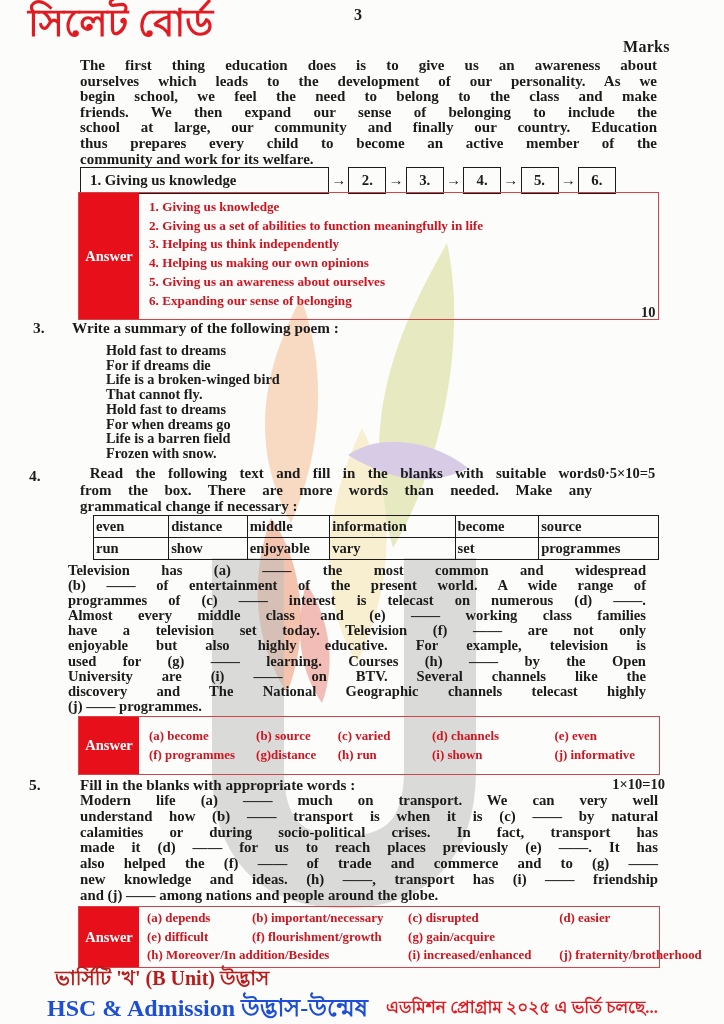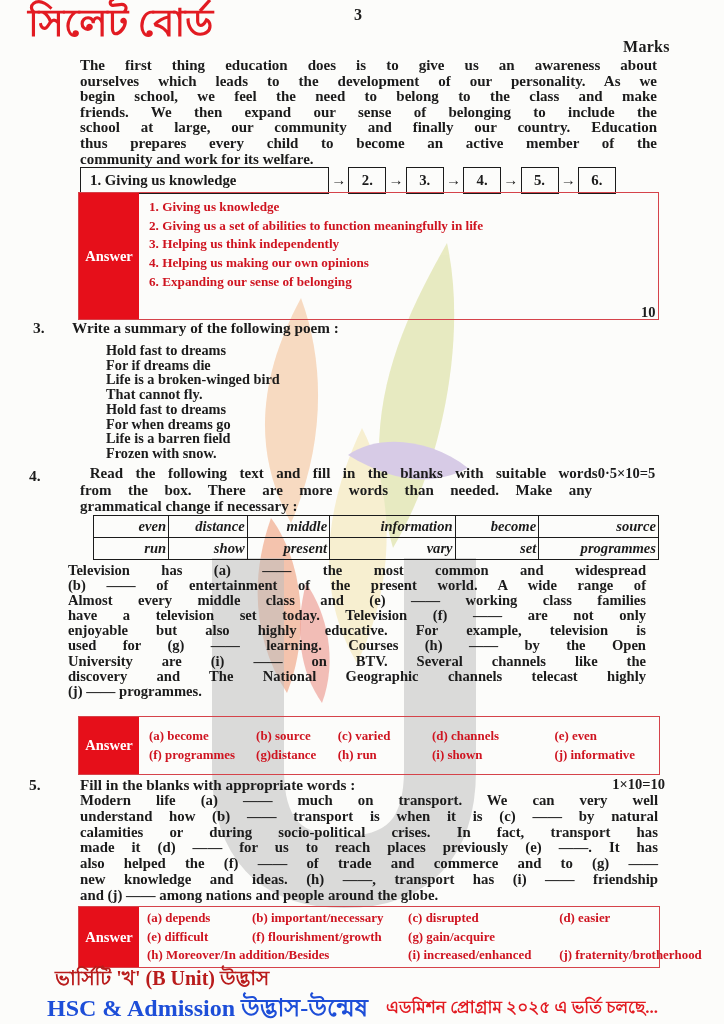--- a/index.html
+++ b/index.html
@@ -37,21 +37,21 @@
   .marks{font-size:14.5px;white-space:nowrap;}
   .marks10{left:641px;top:304px;font-size:14.5px;}
   
   .flow{left:80px;top:166px;width:536px;height:28px;display:flex;align-items:center;justify-content:space-between;font-size:14.8px;}
   .fbox{border:1.6px solid #1b1b1b;height:25px;display:flex;align-items:center;background:transparent;}
   .fbox.first{width:238px;padding-left:9px;}
   .fbox.small{width:36px;justify-content:center;}
   .farrow{font-size:15px;padding:0 1px;}
   
   .wtable{left:93px;top:515px;width:566px;border-collapse:collapse;font-size:14.6px;}
-  .wtable td{border:1.6px solid #1b1b1b;text-align:right;height:21px;padding:0 2px;font-style:italic;}
+  .wtable td{border:1.6px solid #1b1b1b;text-align:left;height:21px;padding:0 2px;}
   .wc1{width:13.3%}.wc2{width:13.9%}.wc3{width:14.6%}.wc4{width:22.2%}.wc5{width:14.8%}.wc6{width:21.2%}
   
   .abox{border:1.6px solid #d5434a;display:flex;background:transparent;}
   .albl{background:#e60f1a;color:#fff;width:60px;flex:0 0 60px;display:flex;align-items:center;justify-content:center;
         font-size:14.5px;font-family:"Liberation Serif",serif;}
   .abody{color:#cf1420;font-size:13.2px;}
   .abox1{left:78px;top:192px;width:579px;height:126px;}
   .abox1 .abody{padding:5px 4px 0 10px;line-height:18.7px;}
   .abox2{left:78px;top:716px;width:580px;height:57px;}
   .abox2 .abody{flex:1;display:grid;grid-template-columns:21% 16% 18.5% 24% 20.5%;
@@ -114,20 +114,21 @@
       <div class="fbox small">6.</div>
     </div>
 
     <div class="abs abox abox1">
       <div class="albl">Answer</div>
       <div class="abody">
         <div>1. Giving us knowledge</div>
         <div>2. Giving us a set of abilities to function meaningfully in life</div>
         <div>3. Helping us think independently</div>
         <div>4. Helping us making our own opinions</div>
+        <div>5. Giving us an awareness about ourselves</div>
         <div>6. Expanding our sense of belonging</div>
       </div>
     </div>
     <div class="abs marks10">10</div>
 
     <div class="abs qnum q3num">3.</div>
     <div class="abs q3prompt">Write a summary of the following poem :</div>
     <div class="abs poem">
       <div>Hold fast to dreams</div>
       <div>For if dreams die</div>
@@ -155,31 +156,32 @@
           <td class="wc1">even</td>
           <td class="wc2">distance</td>
           <td class="wc3">middle</td>
           <td class="wc4">information</td>
           <td class="wc5">become</td>
           <td class="wc6">source</td>
         </tr>
         <tr>
           <td>run</td>
           <td>show</td>
-          <td>present</td>
+          <td>enjoyable</td>
           <td>vary</td>
           <td>set</td>
           <td>programmes</td>
         </tr>
       </tbody>
     </table>
 
     <div class="abs tvp">
       <div class="jline">Television has (a) —— the most common and widespread</div>
       <div class="jline">(b) —— of entertainment of the present world. A wide range of</div>
+      <div class="jline">programmes of (c) —— interest is telecast on numerous (d) ——.</div>
       <div class="jline">Almost every middle class and (e) —— working class families</div>
       <div class="jline">have a television set today. Television (f) —— are not only</div>
       <div class="jline">enjoyable but also highly educative. For example, television is</div>
       <div class="jline">used for (g) —— learning. Courses (h) —— by the Open</div>
       <div class="jline">University are (i) —— on BTV. Several channels like the</div>
       <div class="jline">discovery and The National Geographic channels telecast highly</div>
       <div>(j) —— programmes.</div>
     </div>
 
     <div class="abs abox abox2">

